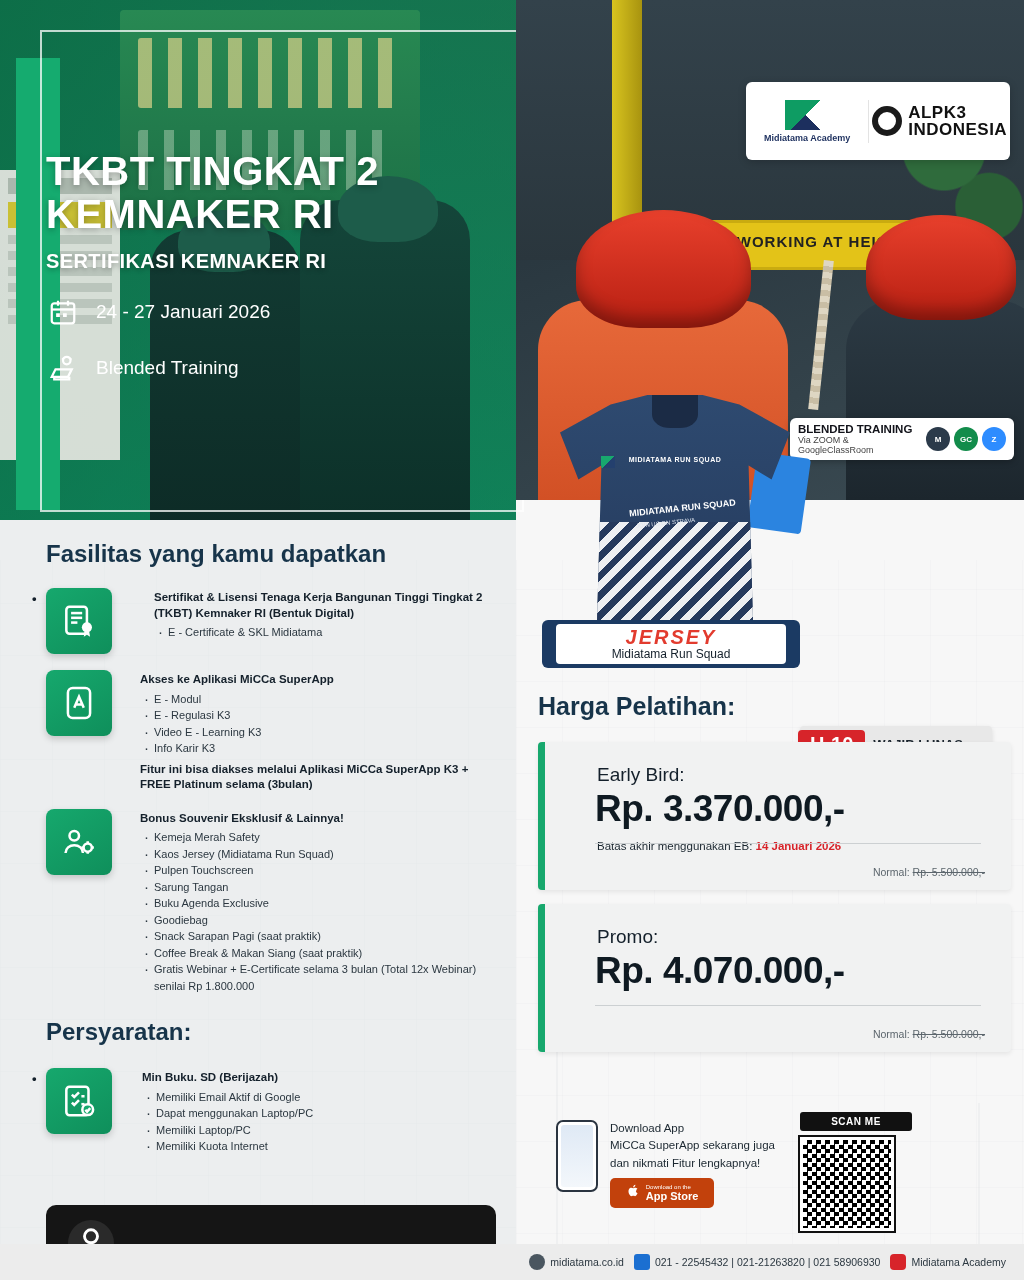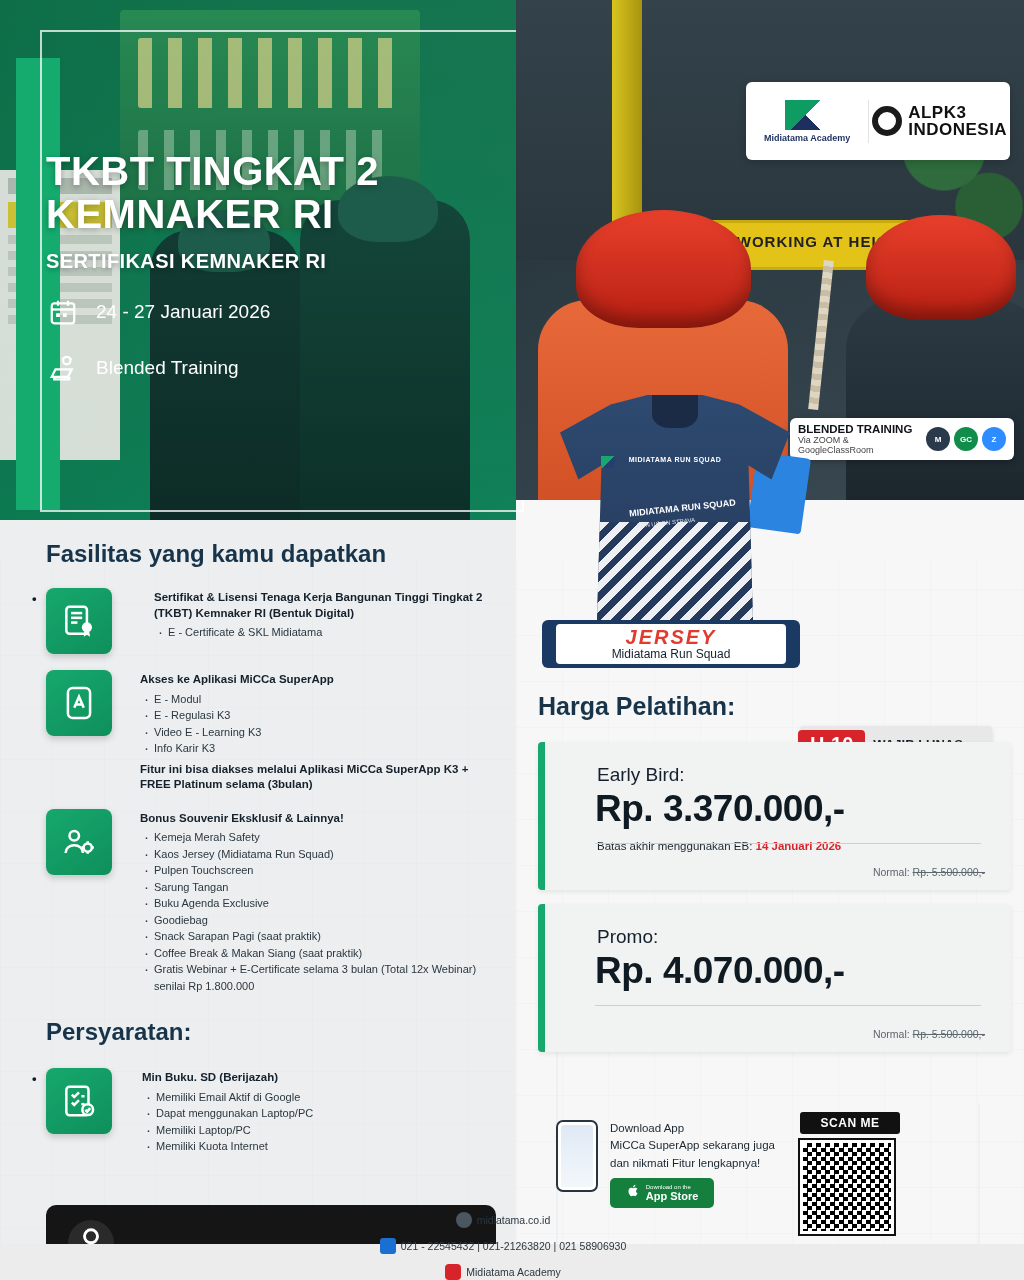--- a/index.html
+++ b/index.html
@@ -163,33 +163,33 @@
   .divider{position:absolute;left:50px;right:30px;bottom:46px;height:1px;background:#ccd0d2;}
   .h10{position:absolute;left:800px;top:726px;width:192px;height:36px;background:#e8e8e8;border-radius:4px;display:flex;align-items:center;box-shadow:0 2px 5px rgba(0,0,0,.12);}
   .h10 .badge{background:#d7242a;color:#fff;font-size:20px;font-weight:bold;padding:3px 12px;border-radius:4px;margin-left:-2px;}
   .h10 .w{font-size:13px;color:#1d2730;font-weight:bold;margin-left:8px;}
 
   
   .dl{position:absolute;left:556px;top:1120px;width:276px;display:flex;gap:12px;align-items:flex-start;}
   .phone{width:42px;height:72px;border:2px solid #2a3440;border-radius:7px;background:#fff;padding:3px;box-sizing:border-box;}
   .phone .scr{width:100%;height:100%;background:linear-gradient(#dfe9f5,#f3f7fb);border-radius:3px;}
   .dl .t{font-size:11.5px;color:#1b2730;line-height:1.5;}
-  .store{margin-top:6px;width:104px;height:30px;background:#15803d;border-radius:5px;display:flex;align-items:center;justify-content:center;gap:5px;color:#fff;}
+  .store{margin-top:6px;width:104px;height:30px;background:#c2410c;border-radius:5px;display:flex;align-items:center;justify-content:center;gap:5px;color:#fff;}
   .store .s1{font-size:6px;line-height:1;}
   .store .s2{font-size:11px;font-weight:bold;line-height:1.1;}
 
   
   .qr-wrap{position:absolute;left:800px;top:1112px;width:92px;text-align:center;}
-  .scan{width:80px;margin:0 auto 6px;background:#111;color:#fff;font-size:12px;font-weight:bold;padding:4px 10px;border-radius:3px;letter-spacing:.5px;}
+  .scan{width:80px;margin:0 auto 6px;background:#111;color:#fff;font-size:10px;font-weight:bold;padding:4px 16px;border-radius:3px;letter-spacing:.5px;}
   .qr{width:88px;height:88px;background:
     repeating-conic-gradient(#000 0 25%,#fff 0 50%) 0 0/9px 9px;
     border:3px solid #fff;box-shadow:0 0 0 2px #111;}
 
   
-  .footer{position:absolute;left:0;bottom:0;width:1024px;height:36px;background:#ececec;display:flex;align-items:center;justify-content:flex-end;padding-right:18px;box-sizing:border-box;gap:10px;flex-direction:column;}
+  .footer{position:absolute;left:0;bottom:0;width:1024px;height:36px;background:#ececec;display:flex;align-items:center;justify-content:flex-end;padding-right:18px;box-sizing:border-box;gap:10px;}
   .footer .f{font-size:10.5px;color:#2b3740;display:flex;align-items:center;gap:5px;}
   .fic{width:16px;height:16px;border-radius:3px;background:#6a7178;display:inline-block;}
   .fic.yt{background:#d7242a;border-radius:4px;}
   .fic.ph{background:#1b6fd1;}
   .fic.gl{background:#4a5660;border-radius:50%;}
 </style>
 </head>
 <body>
 
 <div class="poster">

